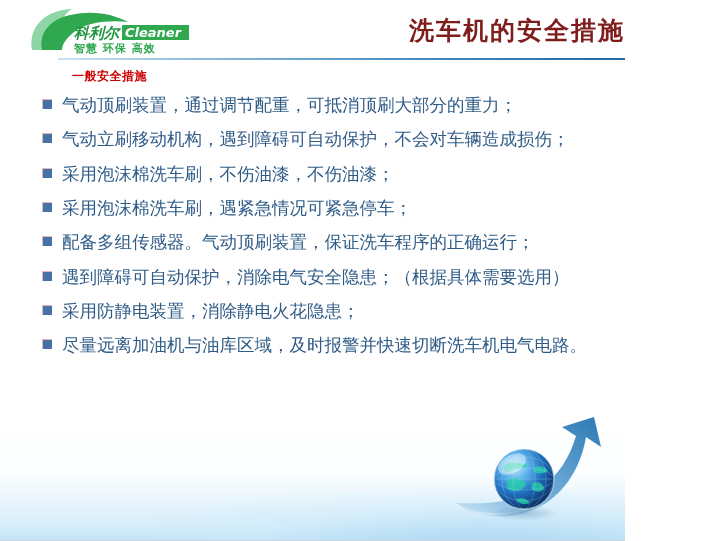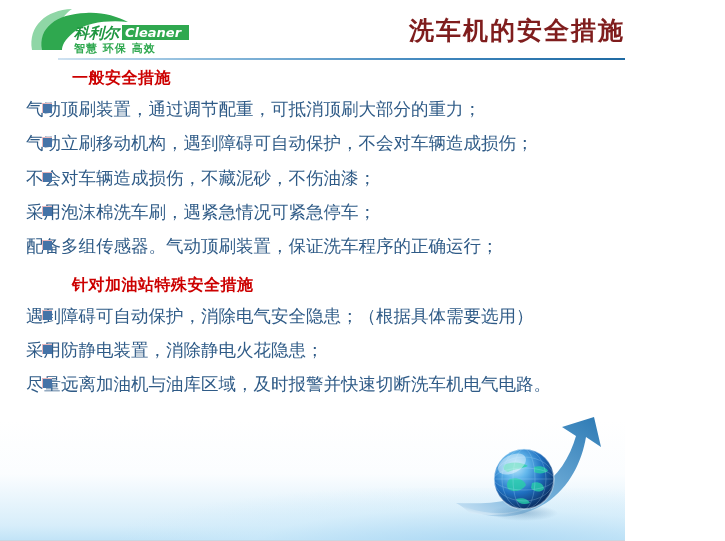--- a/index.html
+++ b/index.html
@@ -83,39 +83,39 @@
   .content {
     position: absolute;
     left: 0;
     top: 68px;
     width: 725px;
   }
 
   .section-head {
     color: #cc0000;
     font-weight: bold;
-    font-size: 16px;
+    font-size: 12px;
     margin-left: 72px;
     margin-bottom: 6px;
     letter-spacing: 0.5px;
     font-family: "DejaVu Sans", "Liberation Sans", sans-serif;
   }
   .section-head.second {
     margin-top: 14px;
   }
 
   ul.bullets {
     list-style: none;
     margin: 0;
     padding: 0;
   }
   ul.bullets li {
     position: relative;
     margin: 0 0 6px 0;
-    padding: 0 30px 0 26px;
+    padding: 0 30px 0 62px;
     color: #2f5b87;
     font-size: 17.5px;
     line-height: 1.62;
     font-family: "DejaVu Sans", "Liberation Sans", sans-serif;
   }
   ul.bullets li .marker {
     position: absolute;
     left: 42px;
     top: 8px;
     width: 10px;
@@ -170,33 +170,32 @@
       <li>
         <span class="marker"></span>
         <span class="txt">气动顶刷装置，通过调节配重，可抵消顶刷大部分的重力；</span>
       </li>
       <li>
         <span class="marker"></span>
         <span class="txt">气动立刷移动机构，遇到障碍可自动保护，不会对车辆造成损伤；</span>
       </li>
       <li>
         <span class="marker"></span>
-        <span class="txt">不会对车辆造成损伤，不藏泥砂，不伤油漆；</span>
+        <span class="txt">采用泡沫棉洗车刷，不伤油漆，不伤油漆；</span>
       </li>
       <li>
         <span class="marker"></span>
         <span class="txt">采用泡沫棉洗车刷，遇紧急情况可紧急停车；</span>
       </li>
       <li>
         <span class="marker"></span>
         <span class="txt">配备多组传感器。气动顶刷装置，保证洗车程序的正确运行；</span>
       </li>
     </ul>
 
-    <div class="section-head second">针对加油站特殊安全措施</div>
 
     <ul class="bullets">
       <li>
         <span class="marker"></span>
         <span class="txt">遇到障碍可自动保护，消除电气安全隐患；（根据具体需要选用）</span>
       </li>
       <li>
         <span class="marker"></span>
         <span class="txt">采用防静电装置，消除静电火花隐患；</span>
       </li>

